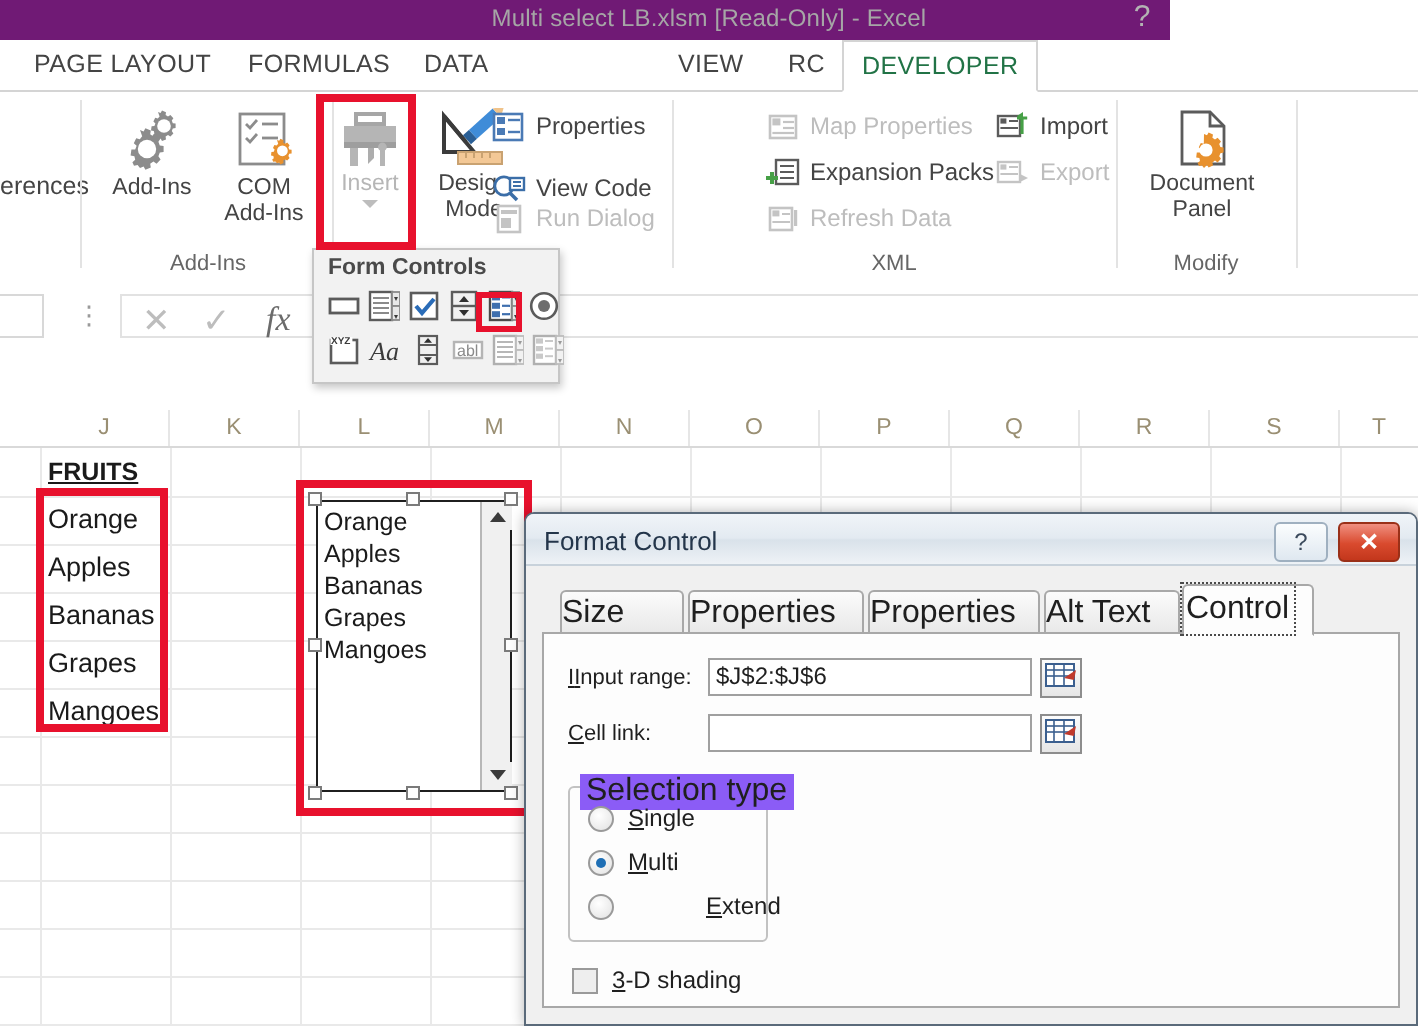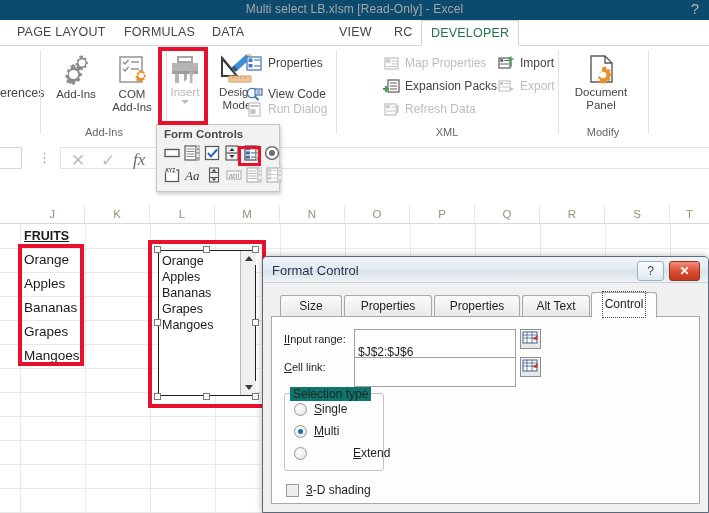--- a/index.html
+++ b/index.html
@@ -6,21 +6,21 @@
   html, body { margin:0; padding:0; }
   body {
     width:709px; height:513px; overflow:hidden; position:relative;
     background:#ffffff;
     font-family:"Liberation Sans", sans-serif;
     font-size:12px; color:#262626;
     -webkit-font-smoothing:antialiased;
   }
 
   
-  #titlebar { position:absolute; left:0; top:0; width:709px; height:20px; background:#0c4a6e; }
+  #titlebar { position:absolute; left:0; top:0; width:585px; height:20px; background:#701a75; }
   #title-text {
     position:absolute; left:0; top:2px; width:709px; text-align:center;
     font-size:12px; color:#a6a6a6; letter-spacing:.1px; white-space:nowrap;
   }
   #help-icon {
     position:absolute; right:6px; top:1px; width:16px; height:16px;
     font-size:15px; line-height:16px; text-align:center; color:#b3b3b3; cursor:pointer;
   }
 
   
@@ -131,44 +131,44 @@
     font-size:12px; color:#3b4a5c; text-align:center; line-height:19px; cursor:pointer;
   }
   #dlg-close {
     position:absolute; right:8px; top:4px; width:31px; height:20px;
     background:linear-gradient(to bottom,#f08f80,#d94a2e 55%,#c3371c); border:1px solid #9a3018; border-radius:3px;
     font-size:12px; color:#fff; text-align:center; line-height:19px; font-weight:bold; cursor:pointer;
   }
   #dlg-body { position:absolute; left:0; top:30px; width:445px; height:225px; background:#f0f0f0; }
 
   .dtab {
-    position:absolute; top:8px; height:22px; line-height:21px; text-align:center;
-    font-size:12px; color:#1f1f1f; cursor:pointer;
+    position:absolute; top:8px; height:22px; line-height:21px; 
+    font-size:16px; color:#1f1f1f; cursor:pointer;
     background:linear-gradient(to bottom,#fbfbfb,#e8e8e8);
     border:1px solid #a8a8a8; border-bottom:none; border-radius:3px 3px 0 0;
   }
   .dtab.sel { background:#fdfdfd; top:5px; height:26px; line-height:23px; z-index:5; border-bottom:1px solid #fdfdfd; }
   .dtab.sel .dot { outline:1px dotted #4a4a4a; outline-offset:1px; display:inline-block; padding:0 1px;}
   #dpanel {
     position:absolute; left:8px; top:29px; width:429px; height:188px;
     background:#fdfdfd; border:1px solid #a8a8a8; z-index:2;
   }
 
   .dlabel { position:absolute; font-size:11px; color:#1f1f1f; white-space:nowrap; }
   .dlabel u { text-decoration:underline; }
   .dfield {
     position:absolute; height:19px; background:#fff; border:1px solid #a0a0a0;
-    font-size:12px; color:#1f1f1f; padding:14px 3px; line-height:17px; cursor:text;
+    font-size:12px; color:#1f1f1f; padding:0 3px; line-height:17px; cursor:text;
   }
   .rngbtn {
     position:absolute; width:21px; height:20px; border:1px solid #8d8d8d;
     background:linear-gradient(to bottom,#fcfcfc,#e6e6e6); cursor:pointer;
   }
   .grpbox { position:absolute; border:1px solid #c2c2c2; border-radius:3px; }
-  .grpcap { position:absolute; background:#0f766e; font-size:12px; color:#1f1f1f; padding:0 3px; }
+  .grpcap { position:absolute; background:#8b5cf6; font-size:16px; color:#1f1f1f; padding:0 3px; }
   .radio {
     position:absolute; width:13px; height:13px; border-radius:50%;
     background:radial-gradient(circle at 40% 35%,#ffffff,#eaeaea 70%);
     border:1px solid #9a9a9a;
   }
   .radio .inner { position:absolute; left:3px; top:3px; width:5px; height:5px; border-radius:50%; background:#1f6fb5; }
   .rlabel { position:absolute; font-size:12px; color:#1f1f1f; cursor:pointer; }
   .cbox {
     position:absolute; width:13px; height:13px; background:#eeeeee; border:1px solid #9a9a9a;
   }

